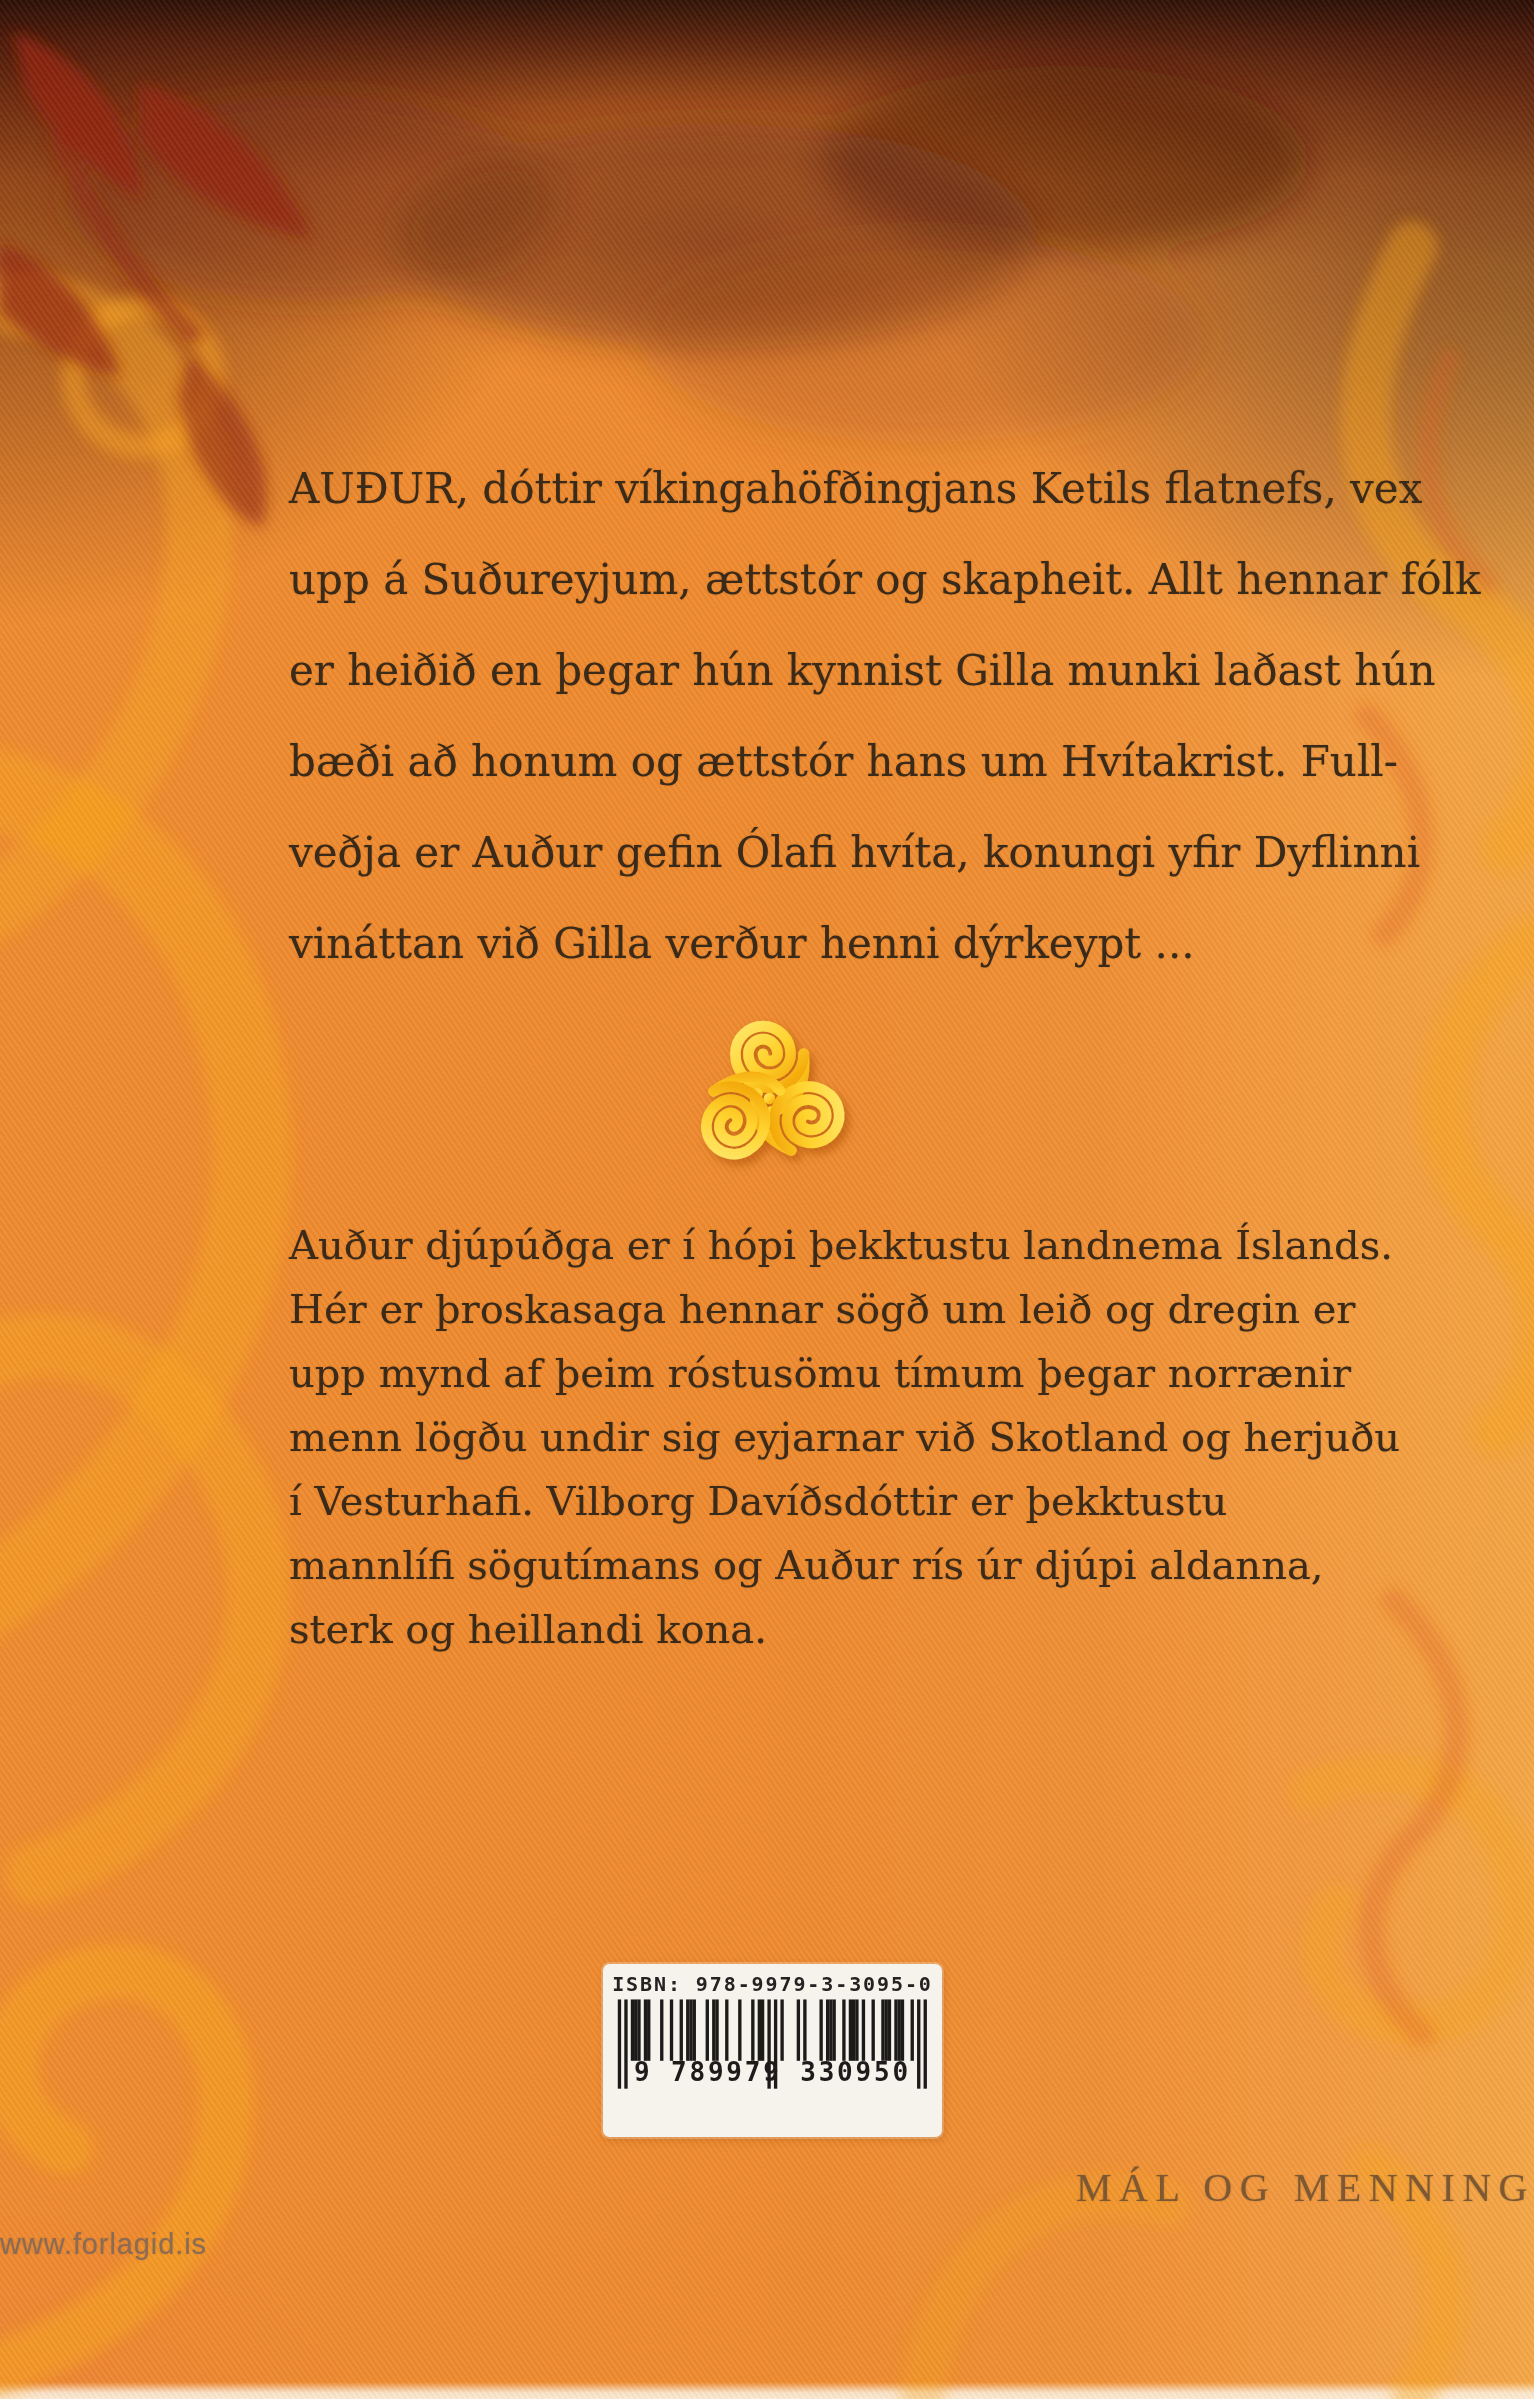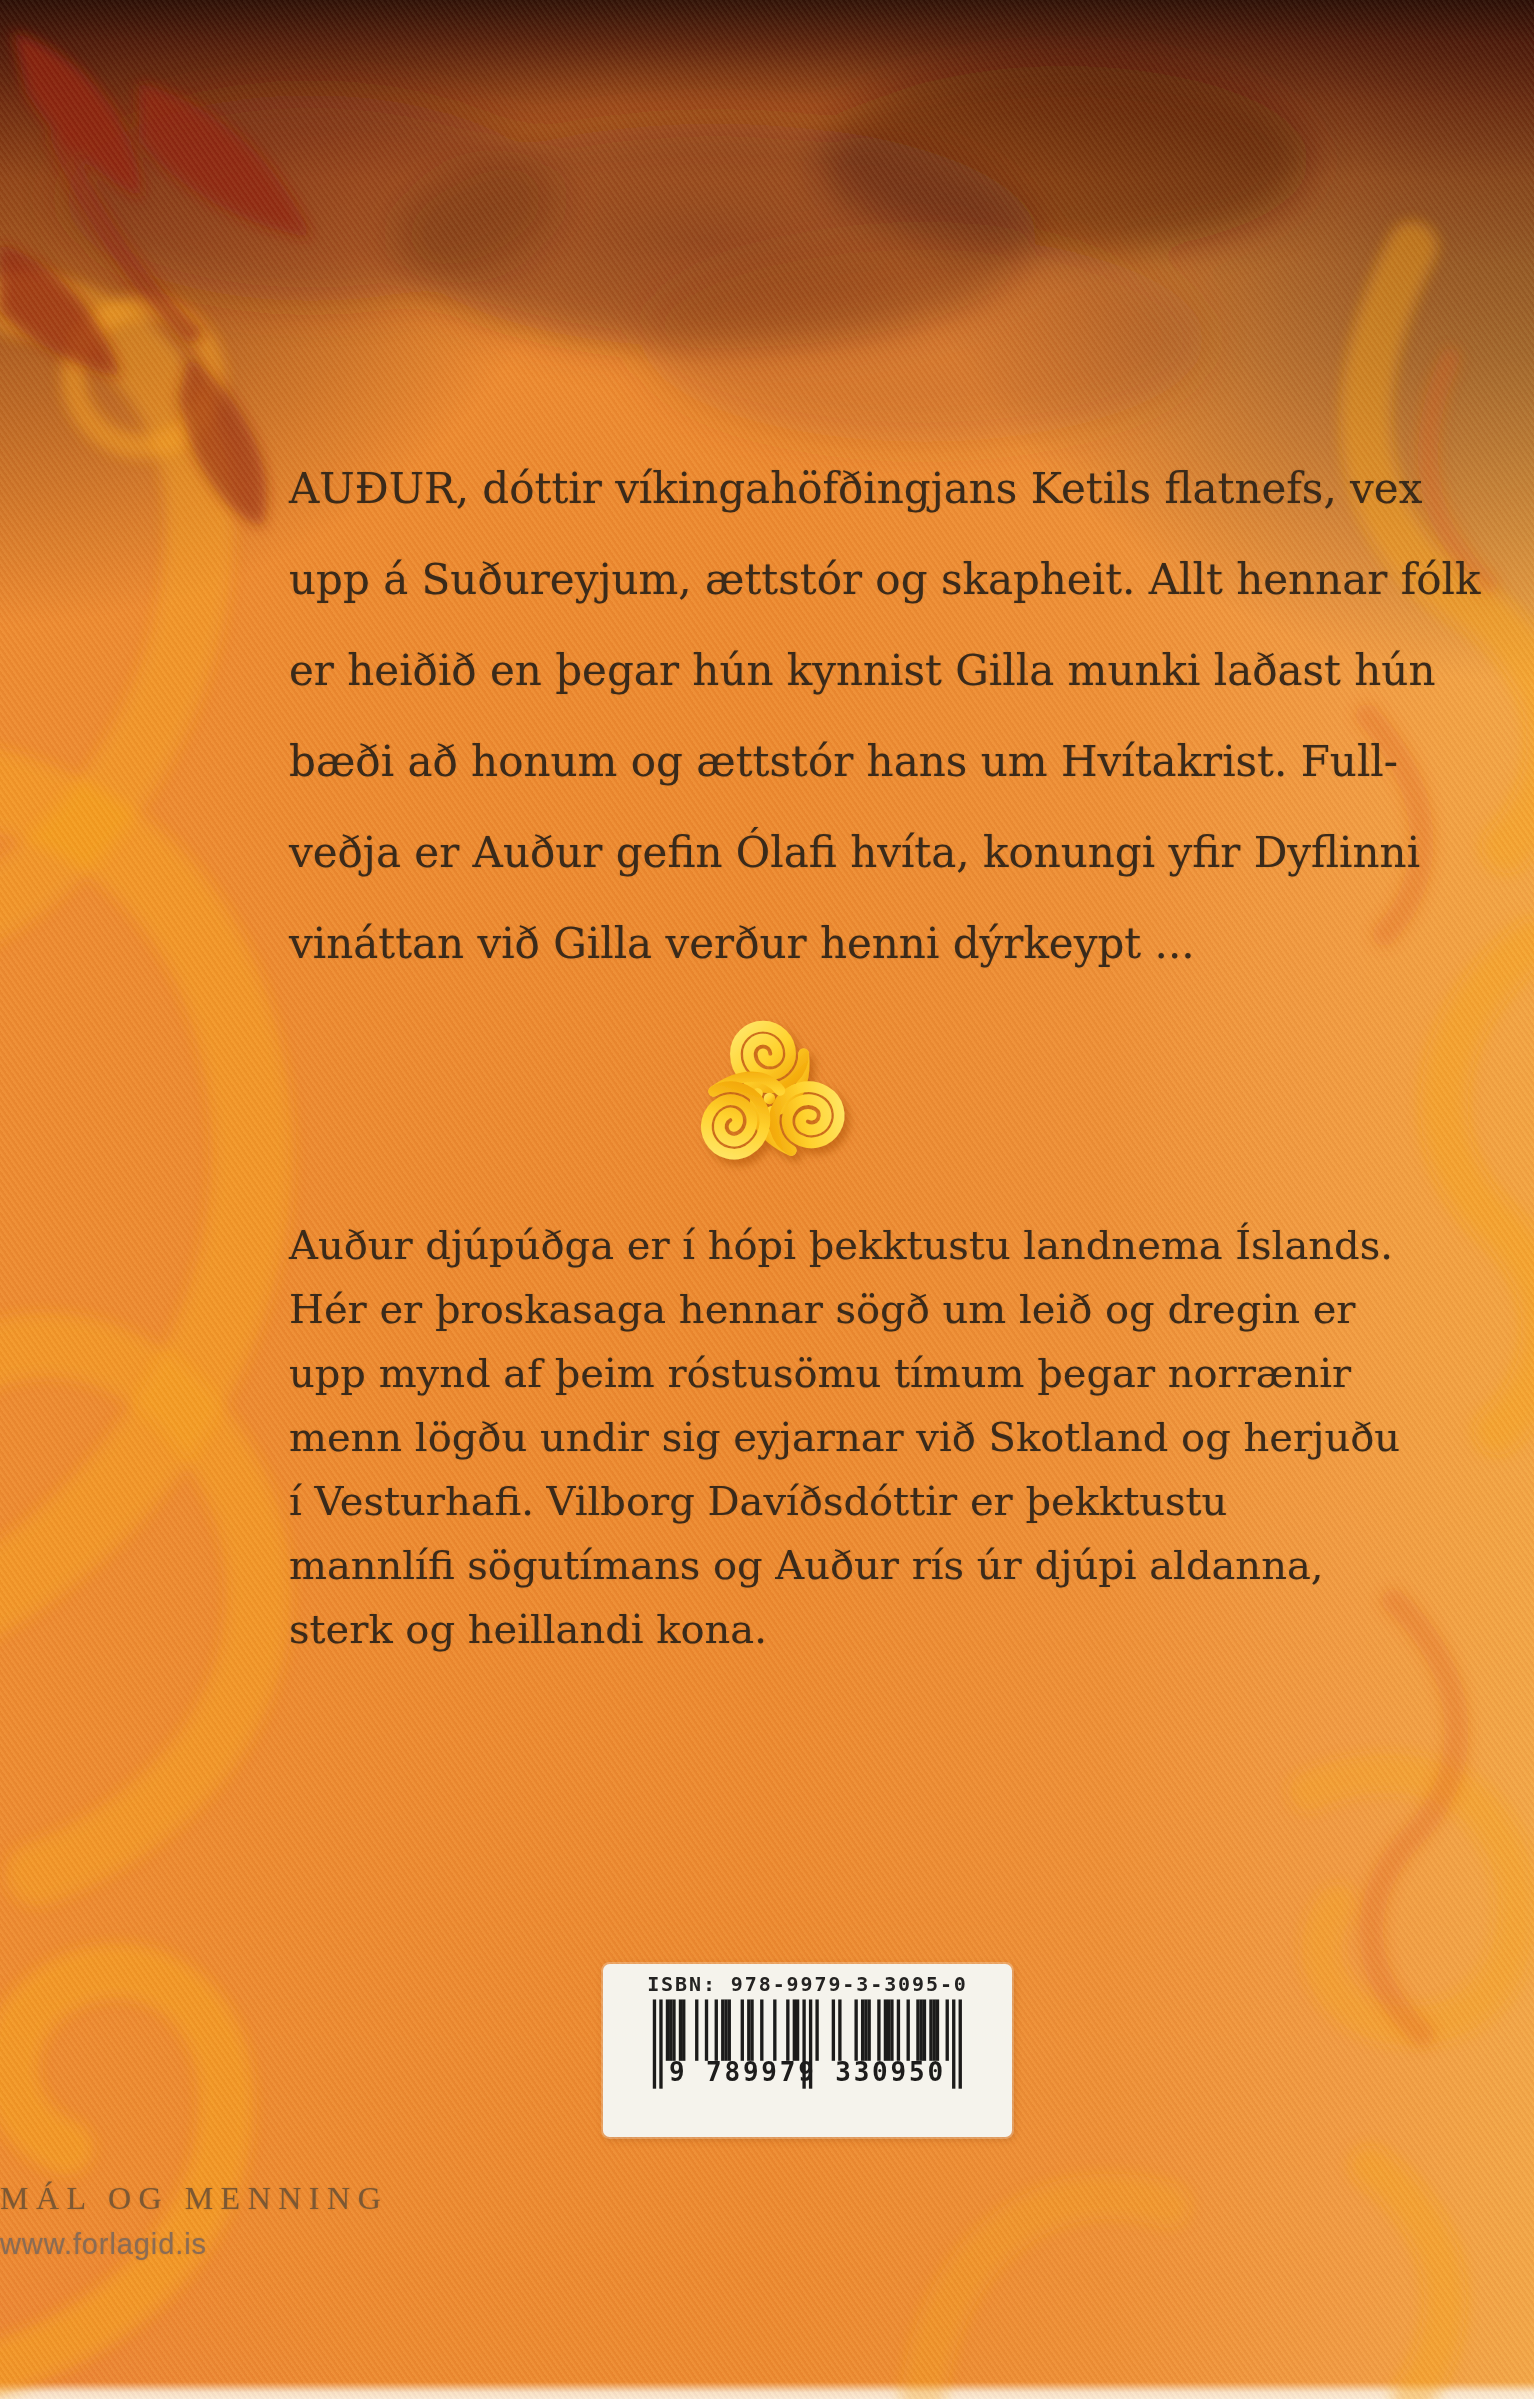--- a/index.html
+++ b/index.html
@@ -23,38 +23,38 @@
   .decor{position:absolute; inset:0; z-index:0;}
   .blurb{
     position:absolute; left:252px; width:1064px; z-index:2;
     color:#3a2a1a; text-shadow:0 0 1.4px rgba(80,40,10,.35);
   }
   .blurb-1{top:443px; font-size:42px; line-height:91px;}
   .blurb-2{top:1213px; font-size:40px; line-height:64px;}
   .blurb .line{white-space:nowrap;margin-left:37px;}
   .triskelion{position:absolute; left:680px; top:1009px; z-index:2;}
   .barcode-box{
-    position:absolute; left:603px; top:1964px; width:409px; height:173px; z-index:2;
+    position:absolute; left:603px; top:1964px; width:339px; height:173px; z-index:2;
     background:#f5f3ec; border-radius:6.6px; box-shadow:0 0 0 1.9px rgba(255,255,255,.25), 1.9px 2.8px 7.5px rgba(120,50,10,.25);
     text-align:center; overflow:hidden;
   }
   .isbn-label{
     margin-top:7.5px; font-family:"DejaVu Sans Mono","Liberation Mono",monospace;
     font-weight:bold; font-size:20px; letter-spacing:1.9px; color:#242322;
   }
   .bars{display:block; margin:3.8px auto 0;}
   .barcode-number{
     position:relative; margin-top:-34px;
     font-family:"DejaVu Sans Mono","Liberation Mono",monospace;
     font-size:26px; font-weight:bold; letter-spacing:2.8px; color:#1d1c1b;
   }
   .publisher-name{
-    position:absolute; left:0; top:2164px; width:100%; text-align:left; z-index:2;
+    position:absolute; left:0; top:2164px; width:100%; text-align:right; z-index:2;
     font-family:"Liberation Serif","DejaVu Serif",serif;
-    font-size:32px; letter-spacing:7.5px; color:#7c5833; text-shadow:0 0 1.9px rgba(120,80,40,.4);margin-top:16px;
+    font-size:40px; letter-spacing:7.5px; color:#7c5833; text-shadow:0 0 1.9px rgba(120,80,40,.4);
   }
   .publisher-site{
     position:absolute; left:0; top:2228px; width:100%; text-align:left; z-index:2;
     font-family:"Liberation Sans","DejaVu Sans",sans-serif;
     font-size:29px; letter-spacing:0.9px; color:#8a6c55; text-shadow:0 0 1.9px rgba(130,90,60,.45);
   }
 </style>
 </head>
 <body>
 

